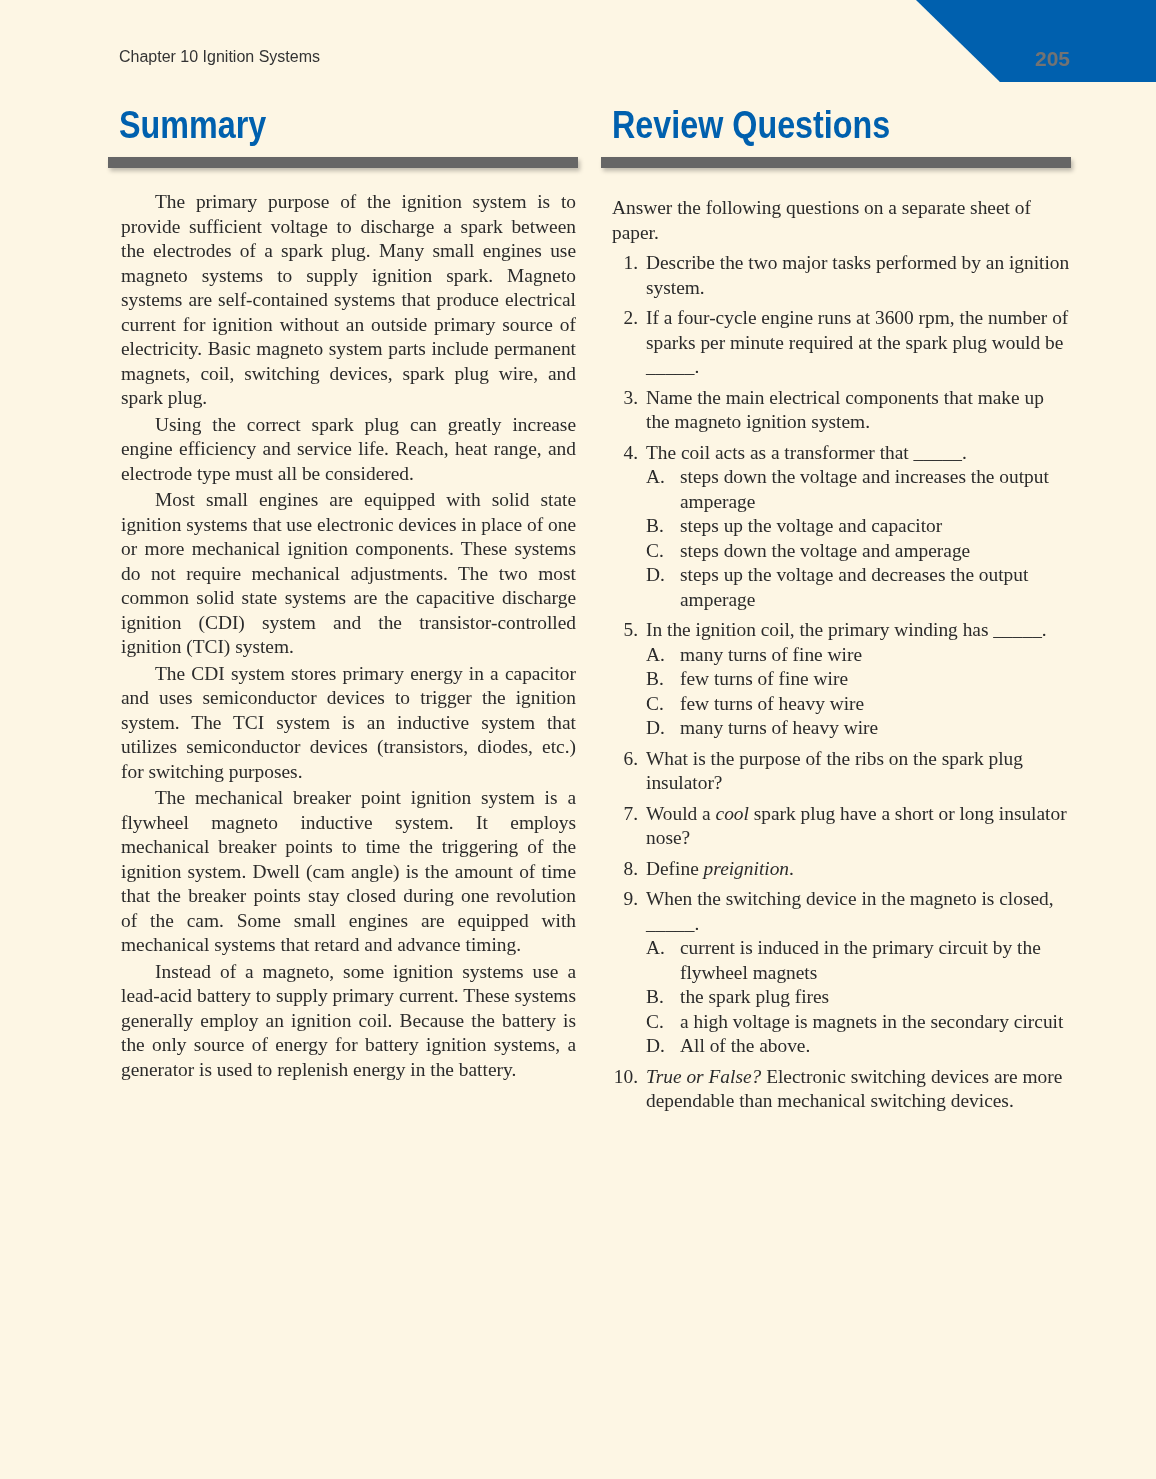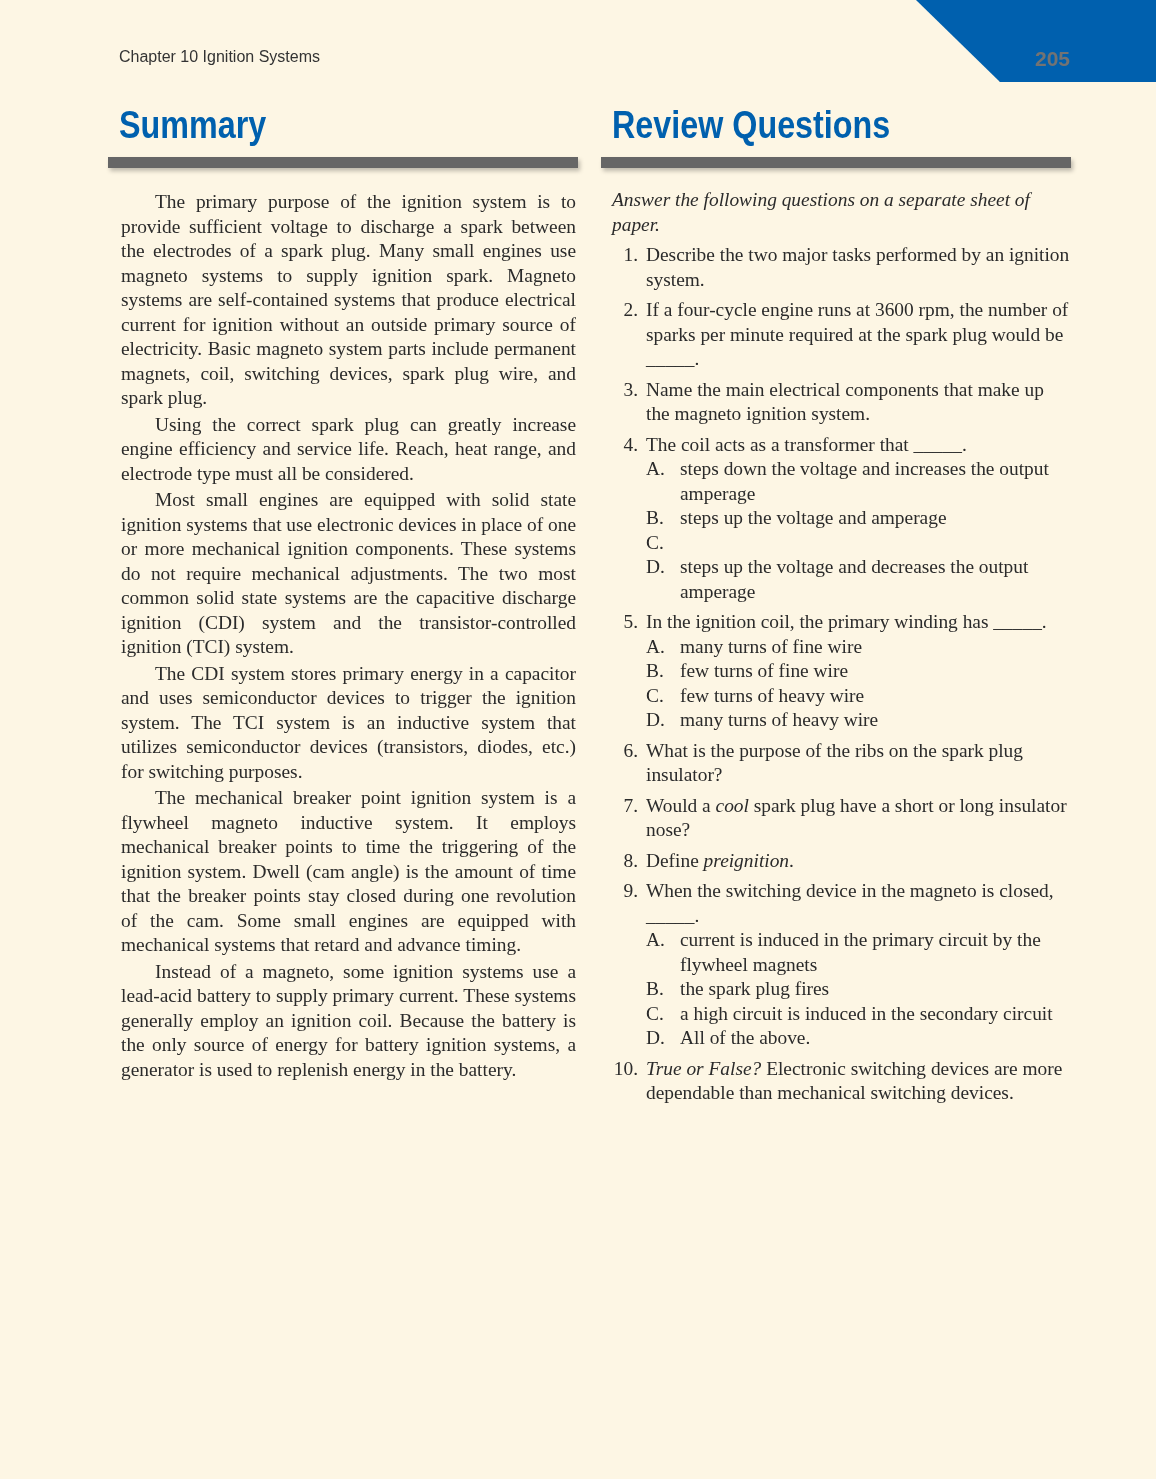--- a/index.html
+++ b/index.html
@@ -6,21 +6,21 @@
   body { width:1156px; height:1479px; background:#fdf6e4; position:relative; overflow:hidden; font-family:"Liberation Serif", serif; color:#2b2b2b; }
   .header-text { position:absolute; left:119px; top:48px; font-family:"Liberation Sans", sans-serif; font-size:16px; color:#333;text-align:right; }
   .tab { position:absolute; right:0; top:0; width:240px; height:82px; background:#0060ae; clip-path:polygon(0 0,100% 0,100% 100%,35% 100%); box-shadow:0 3px 4px rgba(0,0,0,0.3); }
   .page-num { position:absolute; right:86px; top:47px; font-family:"Liberation Sans", sans-serif; font-weight:bold; font-size:21px; color:#737373; }
   .heading { position:absolute; top:104px; font-family:"Liberation Sans", sans-serif; font-weight:bold; font-size:38px; color:#0060ae; transform:scaleX(0.85); transform-origin:left; }
   .rule { position:absolute; top:157px; height:11px; background:#666; box-shadow:2px 3px 4px rgba(0,0,0,0.25); }
   .col { position:absolute; top:188px; font-size:19.4px; line-height:24.5px; }
   .summary { left:119px; width:459px; text-align:justify; hyphens:auto; }
   .summary p { margin:2px; text-indent:34px; }
   .review { left:612px; width:460px; }
-  .review .intro { margin:0 0 6px 0;font-style:italic; }
+  .review .intro { margin:8px 0 6px 0; }
   .q { display:flex; margin-bottom:6px; }
   .q .n { width:34px; text-align:right; padding-right:0; flex:none; box-sizing:border-box; padding-right:8px; }
   .q .body { flex:1; }
   .opt { display:flex; }
   .opt .l { width:34px; flex:none; }
   .footer { position:absolute; left:119px; top:1490px; font-size:15px; color:#0f766e; }
 </style>
 </head>
 <body>
 
@@ -66,24 +66,25 @@
       <div class="q">
         <span class="n">4.</span>
         <div class="body">
           <div>The coil acts as a transformer that _____.</div>
           <div class="opt">
             <span class="l">A.</span>
             <span>steps down the voltage and increases the output amperage</span>
           </div>
           <div class="opt">
             <span class="l">B.</span>
-            <span>steps up the voltage and amperage</span>
+            <span>steps up the voltage and capacitor</span>
           </div>
           <div class="opt">
             <span class="l">C.</span>
+            <span>steps down the voltage and amperage</span>
           </div>
           <div class="opt">
             <span class="l">D.</span>
             <span>steps up the voltage and decreases the output amperage</span>
           </div>
         </div>
       </div>
       <div class="q">
         <span class="n">5.</span>
         <div class="body">
@@ -131,21 +132,21 @@
           <div class="opt">
             <span class="l">A.</span>
             <span>current is induced in the primary circuit by the flywheel magnets</span>
           </div>
           <div class="opt">
             <span class="l">B.</span>
             <span>the spark plug fires</span>
           </div>
           <div class="opt">
             <span class="l">C.</span>
-            <span>a high circuit is induced in the secondary circuit</span>
+            <span>a high voltage is magnets in the secondary circuit</span>
           </div>
           <div class="opt">
             <span class="l">D.</span>
             <span>All of the above.</span>
           </div>
         </div>
       </div>
       <div class="q">
         <span class="n">10.</span>
         <div class="body">

